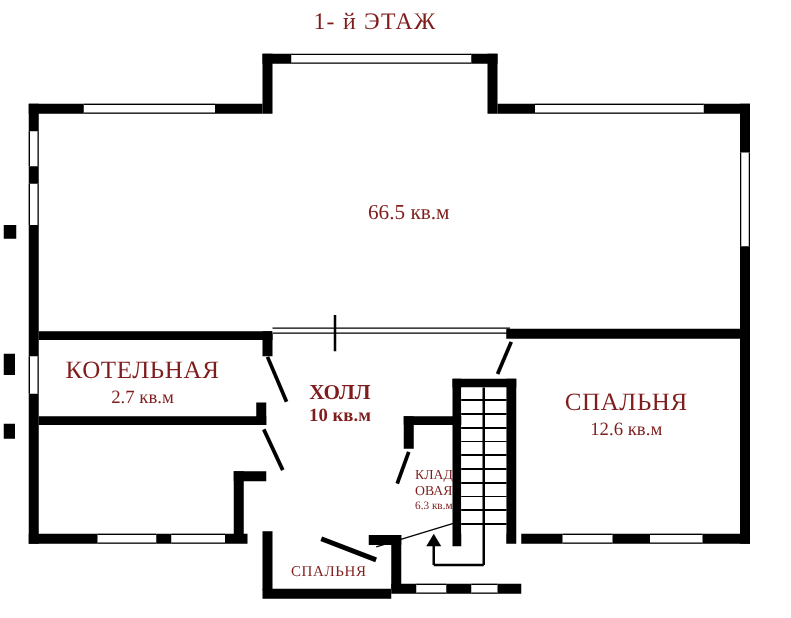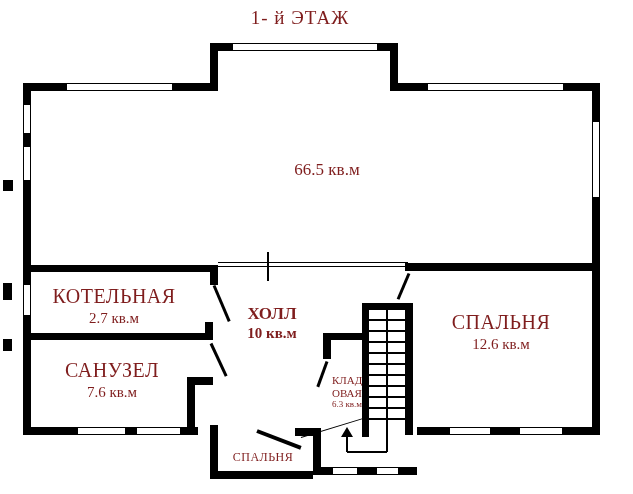--- a/index.html
+++ b/index.html
@@ -119,24 +119,20 @@
   <div class="label" style="left:34px;top:284px;width:160px;">
     <span class="nm t-room">КОТЕЛЬНАЯ</span>
     <span class="ar t-room-ar">2.7 кв.м</span>
   </div>
 
   <div class="label" style="left:222px;top:303px;width:100px;font-weight:bold;">
     <span class="nm t-hall">ХОЛЛ</span>
     <span class="ar t-room-ar">10 кв.м</span>
   </div>
 
-  <div class="label" style="left:32px;top:358px;width:160px;">
-    <span class="nm t-room">САНУЗЕЛ</span>
-    <span class="ar t-room-ar">7.6 кв.м</span>
-  </div>
 
   <div class="label" style="left:421px;top:310px;width:160px;">
     <span class="nm t-room">СПАЛЬНЯ</span>
     <span class="ar t-room-ar">12.6 кв.м</span>
   </div>
 
   <div class="label left-align t-small" style="left:332px;top:348px;width:46px;">
     <span class="nm">КЛАД</span>
     <span class="nm">ОВАЯ</span>
     <span class="ar t-tiny">6.3 кв.м</span>

